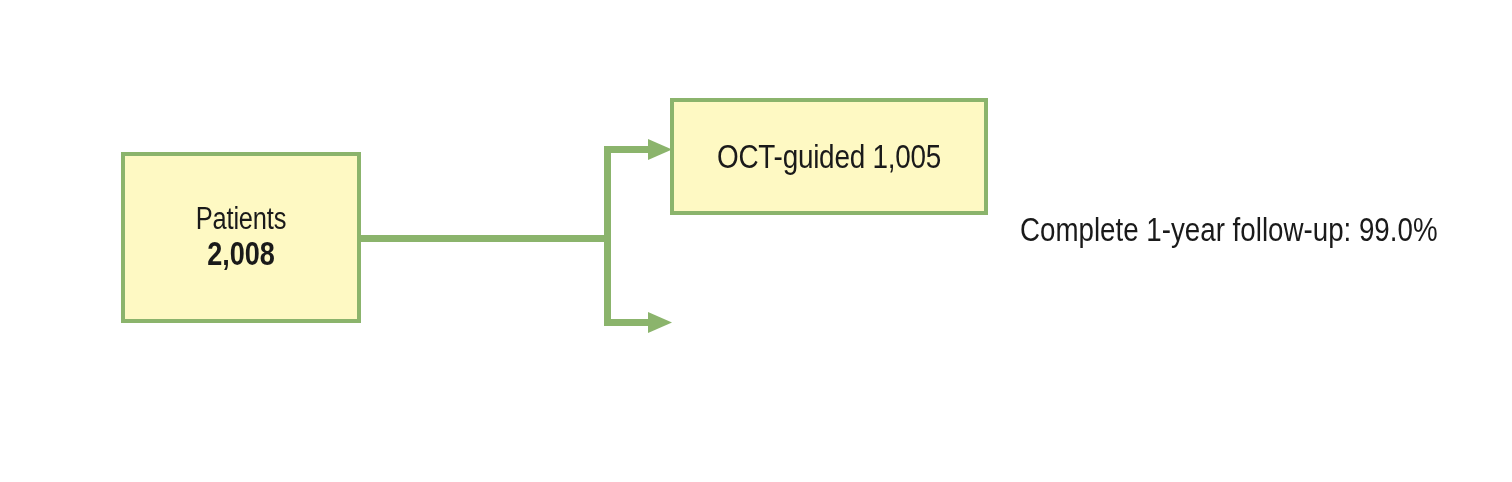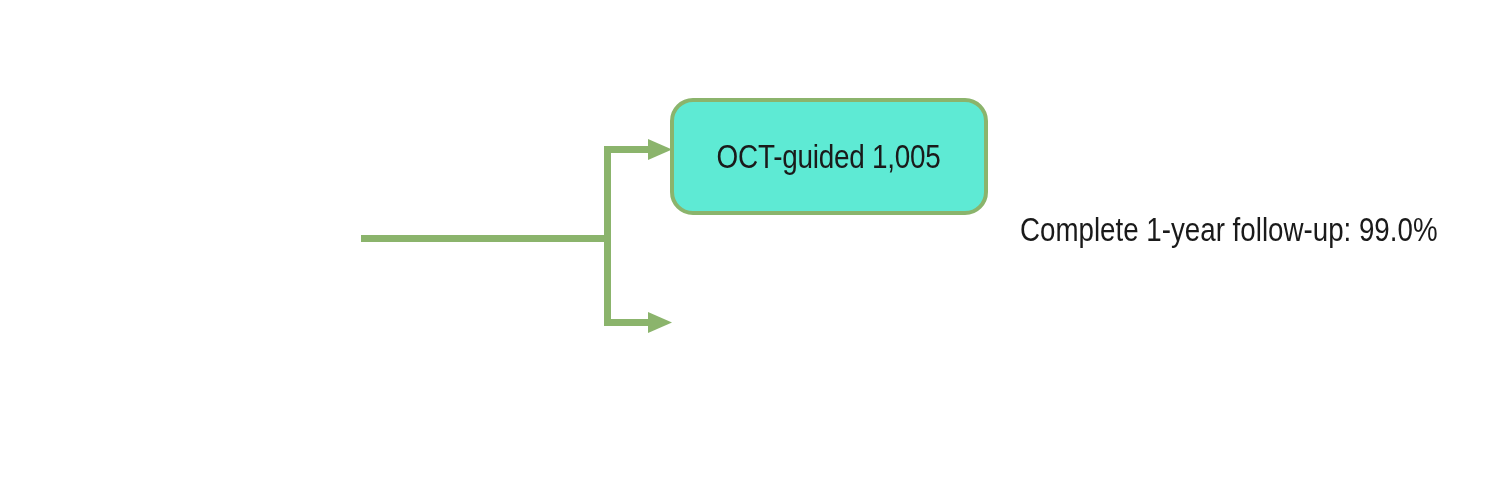--- a/index.html
+++ b/index.html
@@ -23,27 +23,25 @@
     position: absolute;
     left: 0;
     top: 0;
     width: 1512px;
     height: 482px;
     display: block;
   }
   .node-box {
     position: absolute;
     box-sizing: border-box;
-    background: #5eead4;
+    background: #fef9c3;
     display: flex;
     flex-direction: column;
-    align-items: center;
     justify-content: center;
     text-align: center;
-    border-radius: 23px;
   }
   #patients-box {
     left: 121px;
     top: 152px;
     width: 240px;
     height: 171px;
     border: 4px solid #8bb46c;
   }
   #oct-box {
     left: 670px;
@@ -104,20 +102,24 @@
 
     <line x1="604" y1="149.5" x2="651" y2="149.5" stroke="#8bb46c" stroke-width="7"></line>
 
     <polygon points="648,139 672,149.5 648,160" fill="#8bb46c"></polygon>
 
     <line x1="604" y1="322.5" x2="651" y2="322.5" stroke="#8bb46c" stroke-width="7"></line>
 
     <polygon points="648,312 672,322.5 648,333" fill="#8bb46c"></polygon>
   </svg>
 
+  <div class="node-box" id="patients-box">
+    <div class="node-label">Patients</div>
+    <div class="node-label bold">2,008</div>
+  </div>
 
   <div class="node-box" id="oct-box">
     <div class="node-label branch-label">OCT-guided 1,005</div>
   </div>
 
 
   <div id="followup-note">Complete 1-year follow-up: 99.0%</div>
 
 </div>
 

